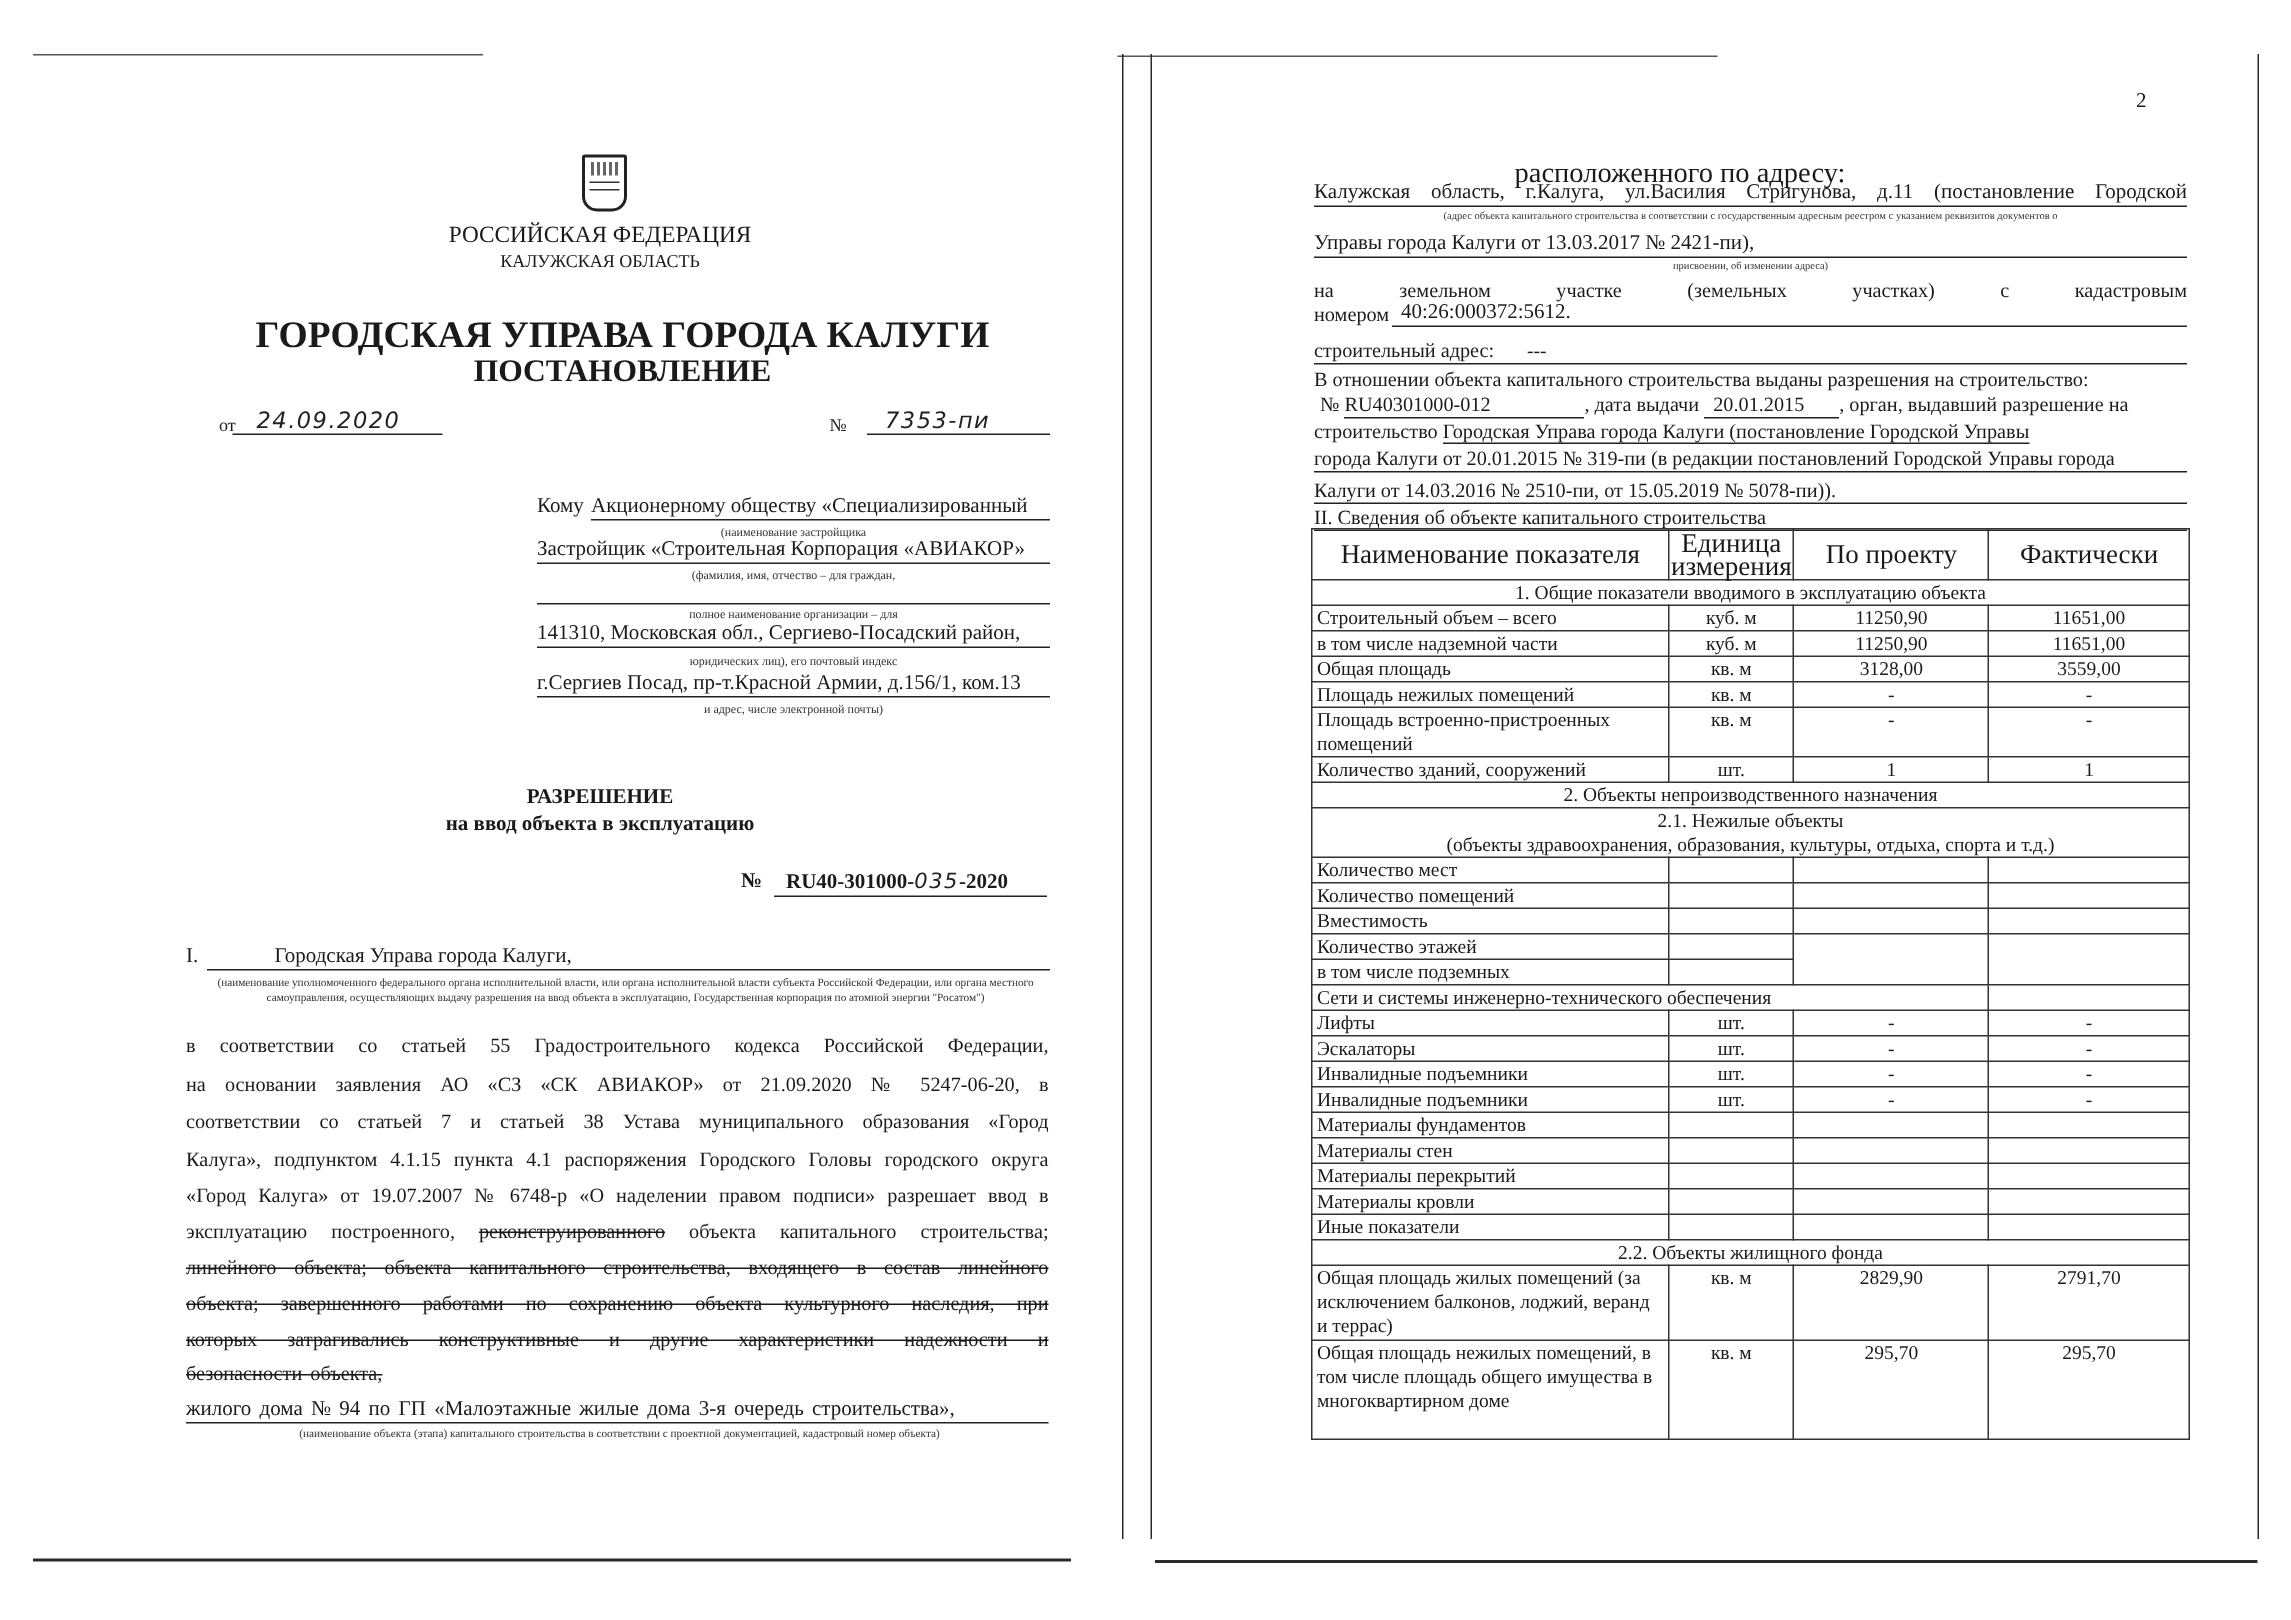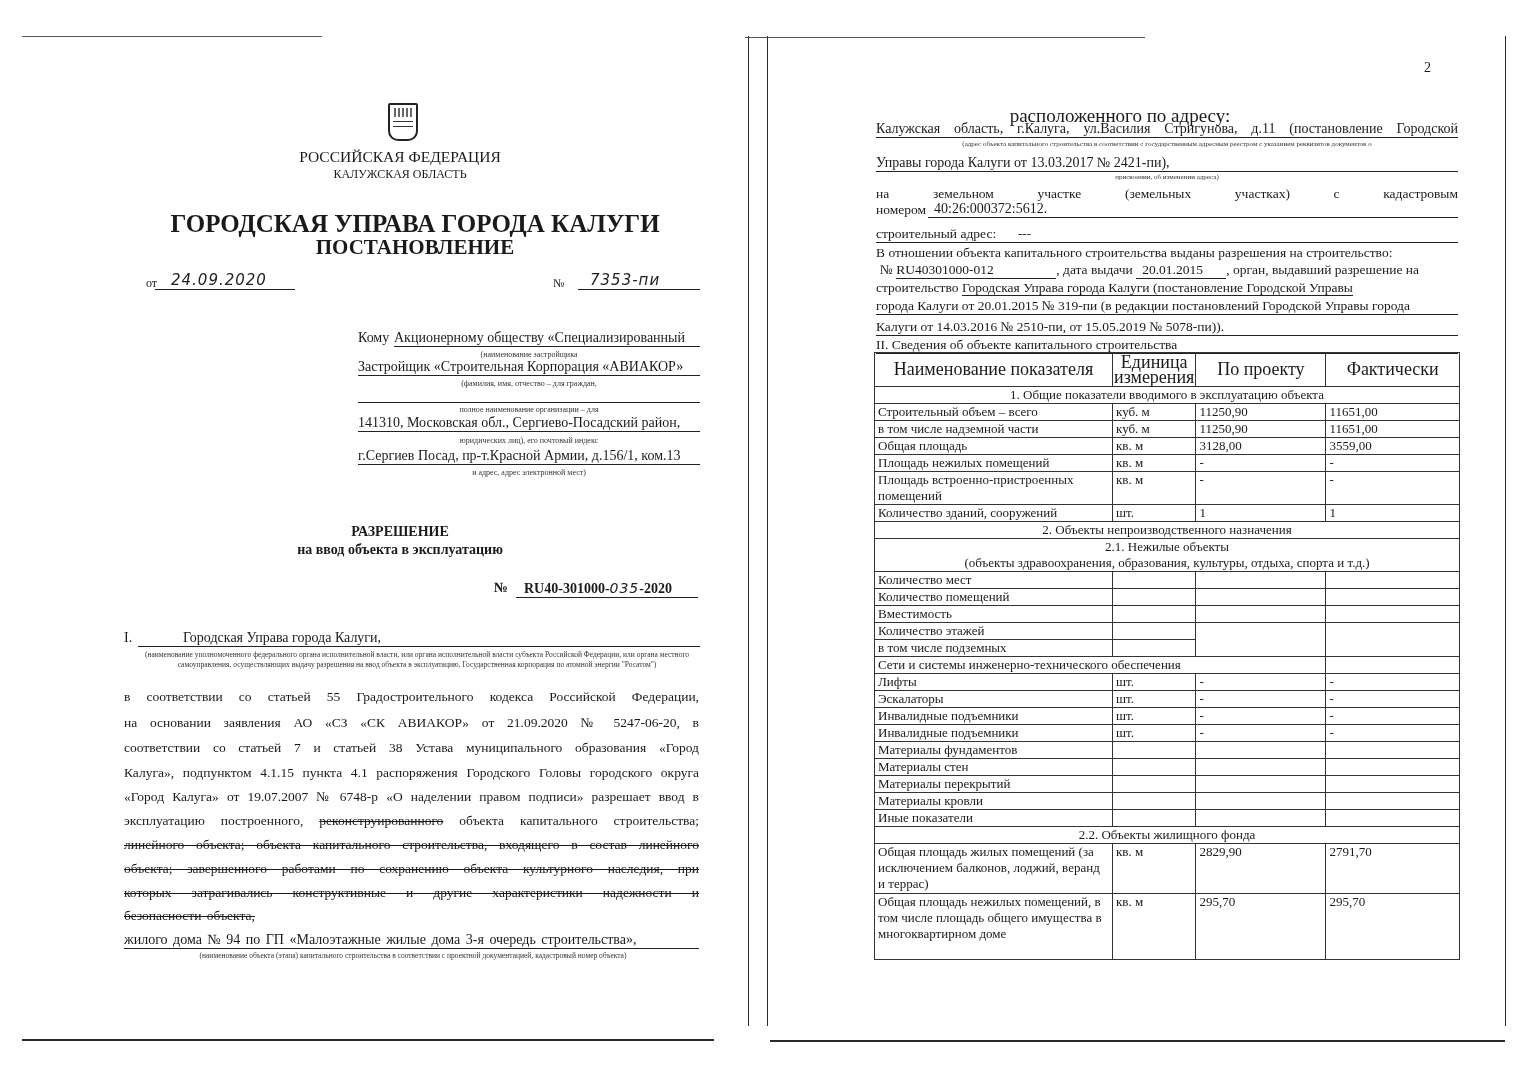--- a/index.html
+++ b/index.html
@@ -21,21 +21,21 @@
   .crest .top { position:absolute; left:4px; right:4px; top:3px; height:9px; background:repeating-linear-gradient(90deg,#666 0 2px,#fff 2px 4px); }
 
   .just { text-align:justify; text-align-last:justify; }
   .body-line { position:absolute; left:124px; width:575px; font-size:13.5px; line-height:17px; word-spacing:2px; }
   .strike { text-decoration:line-through; text-decoration-thickness:1px; }
 
   
   .r-line { position:absolute; left:876px; width:582px; font-size:13.5px; line-height:17px; }
   table.info { position:absolute; left:874px; top:352px; width:586px; border-collapse:collapse; font-size:13px; line-height:16px; }
   table.info td { border:1px solid #333; padding:0 3px; vertical-align:top; }
-  table.info td.c { }
+  table.info td.c { text-align:center; }
   table.info td.sec { text-align:center; }
   table.info th { border:1px solid #333; font-weight:normal; text-align:center; vertical-align:middle; font-size:18px; line-height:15px; }
 </style>
 </head>
 <body>
 
 <div class="hline" style="left:22px; top:36px; width:300px; height:1px; background:#555;"></div>
 <div class="hline" style="left:745px; top:37px; width:400px; height:1px; background:#555;"></div>
 <div class="vline" style="left:748px; top:36px; height:990px; width:1px;"></div>
 <div class="vline" style="left:767px; top:36px; height:990px; width:1px;"></div>
@@ -61,21 +61,21 @@
   <div class="abs" style="left:358px; top:330px; font-size:14px;">Кому</div>
   <div class="abs u" style="left:394px; top:330px; width:306px; font-size:14px;">Акционерному обществу «Специализированный</div>
   <div class="abs caption" style="left:358px; width:342px; top:349px;">(наименование застройщика</div>
   <div class="abs u" style="left:358px; top:359px; width:342px; font-size:14px;">Застройщик «Строительная Корпорация «АВИАКОР»</div>
   <div class="abs caption" style="left:358px; width:342px; top:378px;">(фамилия, имя, отчество – для граждан,</div>
   <div class="abs u" style="left:358px; top:392px; width:342px; height:10px;"></div>
   <div class="abs caption" style="left:358px; width:342px; top:404px;">полное наименование организации – для</div>
   <div class="abs u" style="left:358px; top:415px; width:342px; font-size:14px;">141310, Московская обл., Сергиево-Посадский район,</div>
   <div class="abs caption" style="left:358px; width:342px; top:435px;">юридических лиц), его почтовый индекс</div>
   <div class="abs u" style="left:358px; top:448px; width:342px; font-size:14px;">г.Сергиев Посад, пр-т.Красной Армии, д.156/1, ком.13</div>
-  <div class="abs caption" style="left:358px; width:342px; top:467px;">и адрес, адрес электронной мест)</div>
+  <div class="abs caption" style="left:358px; width:342px; top:467px;">и адрес, числе электронной почты)</div>
 
   <div class="abs center" style="left:270px; width:260px; top:524px; font-size:14px; font-weight:bold;">РАЗРЕШЕНИЕ</div>
   <div class="abs center" style="left:270px; width:260px; top:542px; font-size:14px; font-weight:bold;">на ввод объекта в эксплуатацию</div>
   <div class="abs" style="left:494px; top:580px; font-size:14px; font-weight:bold;">№</div>
   <div class="abs u" style="left:516px; top:577px; width:182px; font-size:14px; font-weight:bold; padding-top:3px; padding-left:8px; box-sizing:border-box; white-space:nowrap;"><span>RU40-301000-</span><span class="hand" style="font-weight:normal; font-size:14px;">035</span><span>-2020</span></div>
 
   <div class="abs" style="left:124px; top:630px; font-size:14px;">I.</div>
   <div class="abs u" style="left:138px; top:630px; width:562px; font-size:14px; padding-left:45px; box-sizing:border-box;">Городская Управа города Калуги,</div>
   <div class="abs caption" style="left:132px; width:570px; top:650px; font-size:7.5px; line-height:10px;">(наименование уполномоченного федерального органа исполнительной власти, или органа исполнительной власти субъекта Российской Федерации, или органа местного самоуправления, осуществляющих выдачу разрешения на ввод объекта в эксплуатацию, Государственная корпорация по атомной энергии "Росатом")</div>
 

